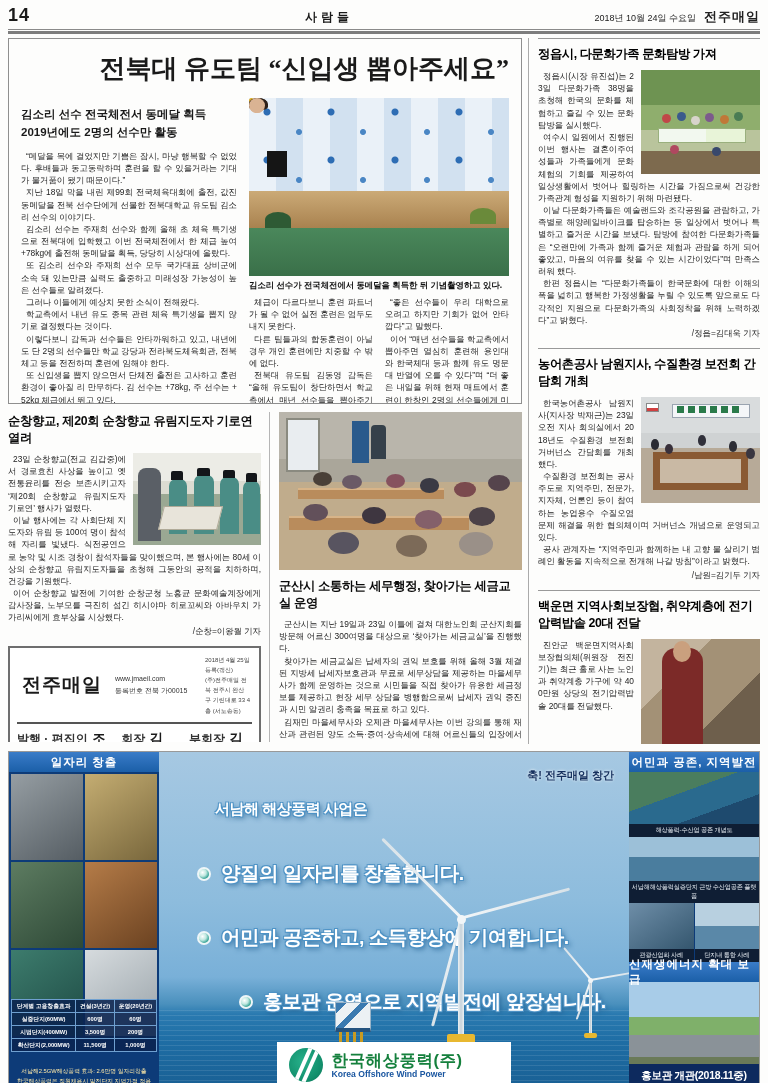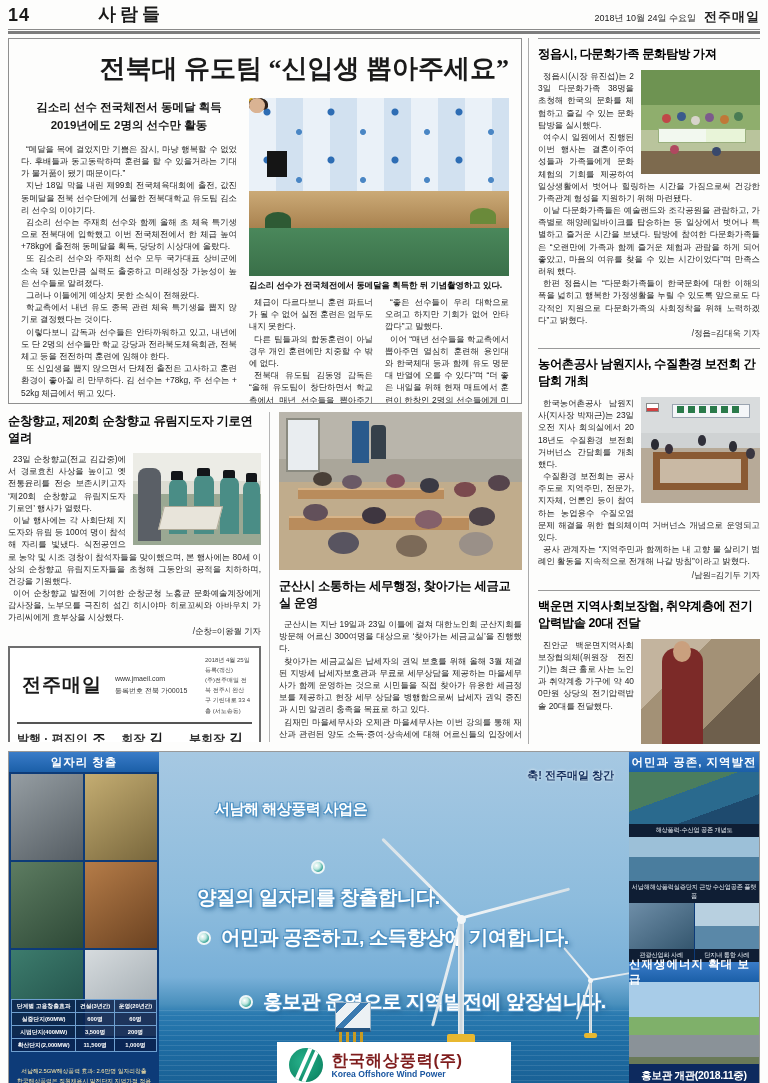--- a/index.html
+++ b/index.html
@@ -2,36 +2,36 @@
 <html><head>
 <meta charset="utf-8">
 <style>
   * { margin:0; padding:0; box-sizing:border-box; }
   body { font-family:"Liberation Sans","DejaVu Sans",sans-serif; background:#fff; color:#1a1a1a; }
   .page { width:768px; height:1083px; background:#fdfdfc; padding:6px 8px 4px; overflow:hidden; position:relative; }
 
   
   .hdr { display:flex; align-items:flex-end; height:20px; }
   .hdr-page { font-size:18px; font-weight:bold; width:90px; letter-spacing:1px; }
-  .hdr-section { flex:1; font-size:18px; font-weight:bold; letter-spacing:4px; }
+  .hdr-section { flex:1; text-align:center; font-size:12px; font-weight:bold; letter-spacing:4px; }
   .hdr-right { width:200px; text-align:right; font-size:9px; color:#222; display:flex; justify-content:flex-end; align-items:baseline; gap:8px; }
   .hdr-brand { font-size:13px; font-weight:bold; letter-spacing:1px; }
   .dbl-rule { margin-top:3px; border-top:1px solid #8a8a8a; border-bottom:3px solid #7d7d7d; height:5px; }
 
   
   .content { display:flex; height:706px; margin-top:4px; }
   .left-zone { width:514px; }
   .right-zone { flex:1; border-left:1px solid #aaa; padding-left:9px; margin-left:6px; overflow:hidden; }
 
   
   .main-box { border:1px solid #8f8f8f; height:366px; padding:8px 12px 6px; overflow:hidden; }
   .main-title { font-family:"Liberation Serif","DejaVu Serif",serif; font-size:26px; font-weight:bold; text-align:right; letter-spacing:0px; margin:4px 0 12px; }
   .main-flex { display:flex; gap:12px; }
   .main-colL { width:216px; flex:none; }
-  .subt { text-align:center; font-size:11.5px; font-weight:bold; line-height:1.6; margin-bottom:8px; }
+  .subt { text-align:left; font-size:11.5px; font-weight:bold; line-height:1.6; margin-bottom:8px;margin-top:7px; }
   p.bp { font-size:8.4px; line-height:1.45; text-align:justify; word-break:break-all; text-indent:0.6em; color:#222; }
   .main-colR { flex:1; overflow:hidden; }
   .caption { font-size:8.4px; font-weight:bold; margin:4px 0 5px; color:#111; }
   .twocol { column-count:2; column-gap:12px; }
   .byline { font-size:8.4px; text-align:right; margin-top:2px; color:#222; }
 
   
   .ph { position:relative; overflow:hidden; background:#d8d8d0; }
 
   .judo-photo { height:178px; }
@@ -115,39 +115,39 @@
   .t5{background:linear-gradient(145deg,#3d7c6d,#1d4943);} .t6{background:linear-gradient(145deg,#d6dbde,#97a1a7);}
   .jobs-table { position:absolute; left:2px; right:2px; bottom:36px; font-size:5.8px; color:#fff; border-collapse:collapse; width:calc(100% - 4px); }
   .jobs-table td, .jobs-table th { border:1px solid #6fa0d0; padding:1.5px 2px; text-align:center; background:rgba(10,35,80,0.88); font-weight:bold; }
   .ad-note { position:absolute; left:0; right:0; bottom:2px; font-size:5.8px; line-height:1.6; color:#ffe9a8; text-align:center; white-space:pre-line; }
 
   .ad-center { position:absolute; left:150px; right:131px; top:0; bottom:0; }
   .ad-congrat { position:absolute; right:14px; top:16px; font-size:11px; font-weight:bold; color:#16305e; text-shadow:0 0 3px #fff; }
   .ad-heading { position:absolute; left:56px; top:48px; font-size:15px; font-weight:bold; color:#fff; letter-spacing:-0.5px;
                 text-shadow:1px 1px 0 #4e93c6,-1px -1px 0 #4e93c6,1px -1px 0 #4e93c6,-1px 1px 0 #4e93c6,2px 2px 5px #1f5d8f; }
   .ad-bullet { position:absolute; display:flex; align-items:center; gap:10px; }
-  .b1{ left:38px; top:108px;flex-direction:column; } .b2{ left:38px; top:172px; } .b3{ left:80px; top:236px; }
+  .b1{ left:38px; top:108px; } .b2{ left:38px; top:172px; } .b3{ left:80px; top:236px; }
   .bullet-ico { width:14px; height:14px; border-radius:50%; border:2px solid #eef6f8; flex:none;
                 background:radial-gradient(circle at 35% 35%,#ffffff,#bfe8e0 40%,#2a9d8f 75%,#186a60); }
   .bullet-txt { font-size:19.5px; font-weight:bold; color:#fff; letter-spacing:-0.5px;
                 text-shadow:1px 1px 0 #4e93c6,-1px -1px 0 #4e93c6,1px -1px 0 #4e93c6,-1px 1px 0 #4e93c6,2px 2px 5px #1f5d8f; }
 
   .tower { position:absolute; background:linear-gradient(90deg,#eaf0f3,#c6d2da 50%,#eaf0f3); }
   .blade { position:absolute; background:linear-gradient(#f2f6f8,#d8e2e8); transform-origin:top center; border-radius:2px; }
   .hub { position:absolute; border-radius:50%; background:#f2f6f8; }
   .platform { position:absolute; background:#e8b830; border-radius:2px; }
   .legs { position:absolute; background:repeating-linear-gradient(90deg,#c79a22 0 3px,transparent 3px 7px); }
   .substation { position:absolute; left:176px; top:250px; width:36px; height:30px; background:linear-gradient(135deg,#3a7ab0 0 18%,#ecf1f4 18% 42%,#3a7ab0 42% 55%,#ecf1f4 55%); border:1px solid #9ab4c8; border-bottom:4px solid #24537f; }
 
   .ad-logo { position:absolute; left:50%; transform:translateX(-50%); bottom:0; width:234px; height:46px; background:#fff; display:flex; align-items:center; gap:9px; padding:4px 12px; }
   .logo-circle { width:34px; height:34px; border-radius:50%; flex:none; position:relative; overflow:hidden;
                  background:radial-gradient(circle at 40% 40%,#27b08a,#128f6c 65%,#0a6e52); }
   .logo-swirl { position:absolute; width:4px; height:46px; background:#fff; top:-6px; }
   .ls1 { left:12px; transform:rotate(24deg); } .ls2 { left:20px; transform:rotate(24deg); }
-  .logo-txt1 { font-size:16.5px; font-weight:bold; color:#7f1d1d; letter-spacing:0.5px; line-height:1.15; }
+  .logo-txt1 { font-size:16.5px; font-weight:bold; color:#15803d; letter-spacing:0.5px; line-height:1.15; }
   .logo-txt2 { font-size:8.6px; font-weight:bold; color:#1a56a0; }
 
   .ad-right { position:absolute; right:0; top:0; bottom:0; width:130px; background:#0d3b78; }
   .cap { background:rgba(16,24,36,0.82); color:#e8eef4; font-size:6.2px; text-align:center; padding:2px 1px; letter-spacing:-0.2px; }
   .ri { width:100%; }
   .r1{ height:52px; background:linear-gradient(160deg,#4a7d5e 0 40%,#2a6a8e 40% 70%,#1e4a6e 70%);}
   .r2{ height:44px; background:linear-gradient(180deg,#9cc0d8 0 45%,#4a7d9e 45%);}
   .duo { display:flex; gap:1px; }
   .r3{ height:46px; background:linear-gradient(145deg,#6e8ea8,#34566e); flex:1; }
   .r4{ height:46px; background:linear-gradient(180deg,#b8d0e0 0 50%,#5a88a8 50%); flex:1; }

